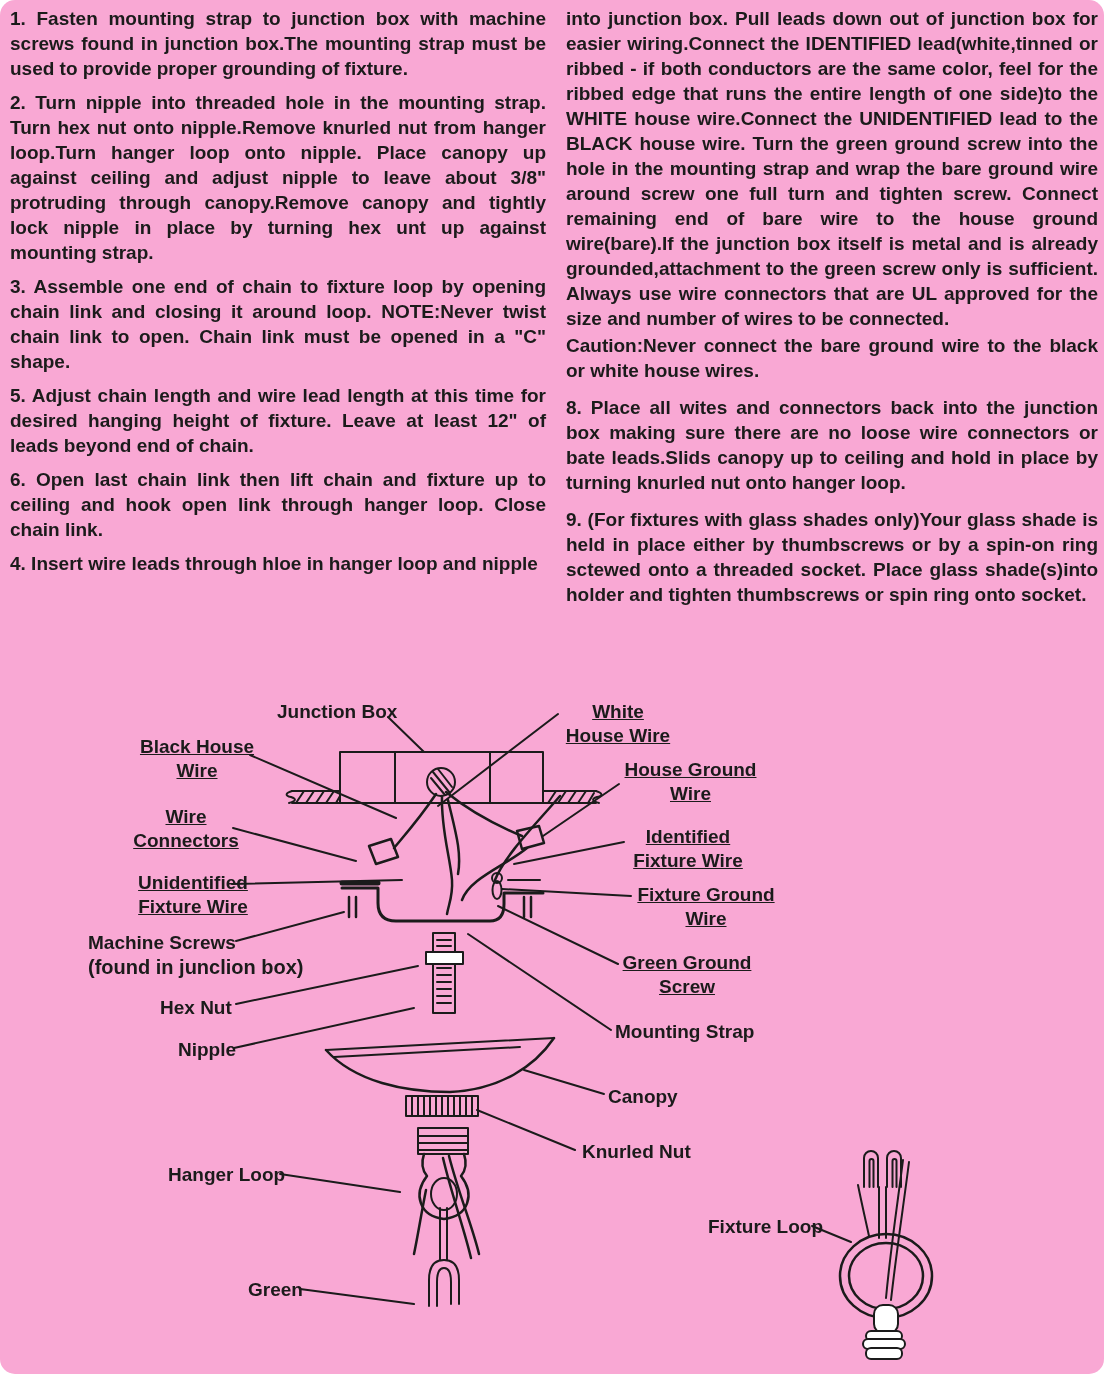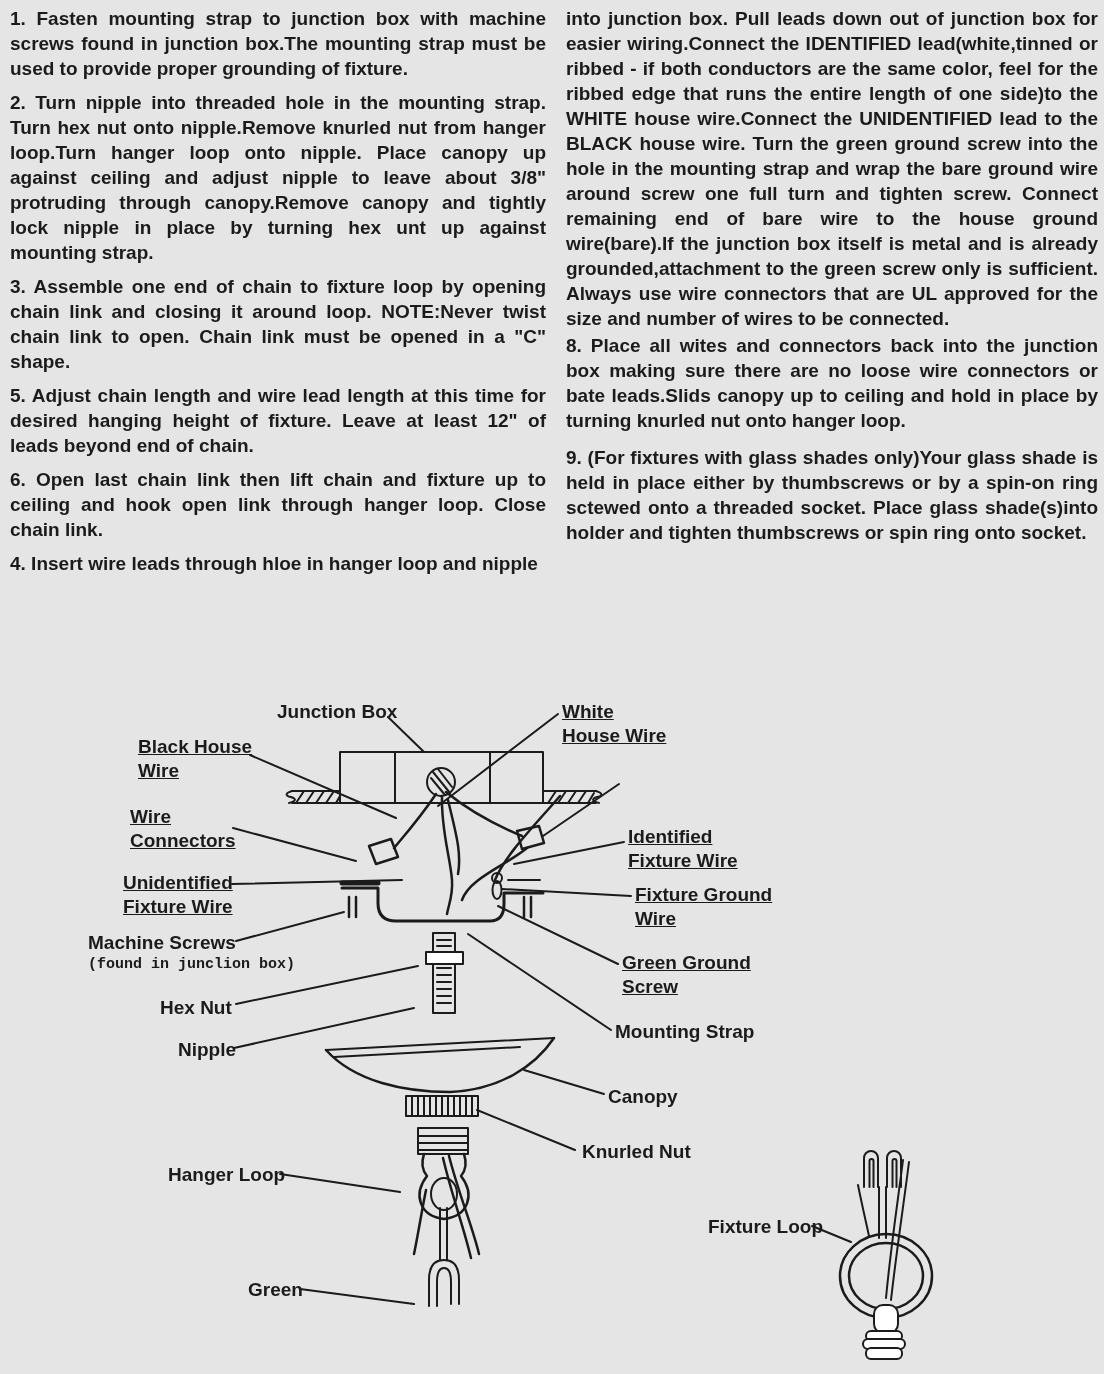--- a/index.html
+++ b/index.html
@@ -1,57 +1,58 @@
 <!DOCTYPE html>
 <html><head>
 <meta charset="utf-8">
 <style>
   html,body{margin:0;padding:0;}
   body{
     width:1104px;height:1374px;background:#ffffff;
     font-family:"Liberation Sans",sans-serif;color:#1b1b1b;
     position:relative;overflow:hidden;
   }
-  .page{position:absolute;inset:0;background:#e5e5e5;}
+  .page{position:absolute;inset:0;background:#f9a8d4;border-radius:15px;}
   .col{
     position:absolute;top:6px;font-size:19px;font-weight:700;
     line-height:25px;text-align:justify;
   }
   .col p{margin:0 0 9px 0;}
   .col p.tight{margin-bottom:2px;}
   .col p.mid{margin-bottom:12px;}
   .left-col{left:10px;width:536px;}
   .right-col{left:566px;width:532px;}
   .diagram-wrap{position:absolute;left:0;top:0;width:1104px;height:1374px;}
   svg.diagram{position:absolute;left:0;top:0;}
   .dlabel{
     position:absolute;font-size:19px;font-weight:700;line-height:24px;
-    white-space:nowrap;color:#1b1b1b;
+    white-space:nowrap;color:#1b1b1b;text-align:center;
   }
   .dlabel.wrap{white-space:normal;text-decoration:underline;}
   .dsub{
-    position:absolute;font-size:15px;font-weight:700;white-space:nowrap;color:#1b1b1b;font-family:Liberation Mono, monospace;
+    position:absolute;font-size:20px;font-weight:700;white-space:nowrap;color:#1b1b1b;
   }
 </style>
 </head>
 <body>
 
 <div class="page">
 
   <div class="col left-col">
     <p>1.  Fasten mounting strap to junction box with machine screws found in junction box.The mounting strap must be used to provide proper grounding of fixture.</p>
     <p>2.  Turn nipple into threaded hole in the mounting strap. Turn hex nut onto nipple.Remove knurled nut from hanger loop.Turn hanger loop onto  nipple. Place canopy up against ceiling and adjust nipple to leave about 3/8" protruding through canopy.Remove canopy and tightly lock nipple in place  by turning hex unt up  against mounting strap.</p>
     <p>3.  Assemble one end of chain to fixture loop by opening chain link and closing it around  loop. NOTE:Never twist chain link to open. Chain link  must  be opened in  a "C" shape.</p>
     <p>5.  Adjust chain length and wire lead length at this time for desired  hanging height  of fixture. Leave  at least  12" of leads beyond end of chain.</p>
     <p>6.  Open last chain link then lift chain and fixture up to ceiling and hook  open link through  hanger loop. Close  chain link.</p>
     <p>4. Insert wire leads through hloe in hanger loop  and nipple</p>
   </div>
 
   <div class="col right-col">
     <p class="tight">into junction box. Pull leads down out of junction box for easier wiring.Connect the IDENTIFIED lead(white,tinned or ribbed -  if both conductors are the  same color, feel for the ribbed edge  that runs the entire length of one side)to the WHITE house wire.Connect the UNIDENTIFIED lead to the BLACK house wire.  Turn the green  ground screw into  the hole  in the  mounting  strap  and  wrap  the bare ground wire around screw one full turn and tighten screw. Connect remaining end of bare  wire to the house ground wire(bare).If the junction box itself is metal and is already grounded,attachment to the green screw only is sufficient. Always  use wire connectors  that are UL approved for the size and number of wires to be connected.</p>
+    <p class="mid">Caution:Never connect the bare ground wire to the black or white house wires.</p>
     <p class="mid">8.  Place all wites and connectors back into the junction box making  sure there are  no loose wire connectors or bate leads.Slids canopy up to ceiling and hold in place by turning knurled nut onto hanger loop.</p>
     <p class="tight">9. (For fixtures with glass shades only)Your glass shade is held in place either by thumbscrews or by a spin-on ring sctewed onto a threaded socket. Place glass shade(s)into holder and tighten thumbscrews or spin ring onto socket.</p>
   </div>
 
   <div class="diagram-wrap">
 
     <svg class="diagram" width="1104" height="1374" viewBox="0 0 1104 1374" fill="none" stroke="#1b1b1b" stroke-width="2" stroke-linecap="round" stroke-linejoin="round">
 
       <g>
         <line x1="388" y1="717" x2="424" y2="752"></line>
@@ -158,20 +159,21 @@
           <rect x="866" y="1331" width="36" height="10" rx="5" fill="#ffffff"></rect>
           <rect x="863" y="1339" width="42" height="10" rx="5" fill="#ffffff"></rect>
           <rect x="866" y="1348" width="36" height="11" rx="5" fill="#ffffff"></rect>
         </g>
       </g>
     </svg>
 
     <div class="dlabel" style="left:277px;top:700px">Junction Box</div>
     <div class="dlabel wrap" style="left:562px;top:700px;width:112px">White House Wire</div>
     <div class="dlabel wrap" style="left:138px;top:735px;width:118px">Black House Wire</div>
+    <div class="dlabel wrap" style="left:623px;top:758px;width:135px">House Ground Wire</div>
     <div class="dlabel wrap" style="left:130px;top:805px;width:112px">Wire Connectors</div>
     <div class="dlabel wrap" style="left:628px;top:825px;width:120px">Identified Fixture Wire</div>
     <div class="dlabel wrap" style="left:123px;top:871px;width:140px">Unidentified Fixture Wire</div>
     <div class="dlabel wrap" style="left:635px;top:883px;width:142px">Fixture Ground Wire</div>
     <div class="dlabel" style="left:88px;top:931px">Machine Screws</div>
     <div class="dsub" style="left:88px;top:956px">(found in junclion box)</div>
     <div class="dlabel wrap" style="left:622px;top:951px;width:130px">Green Ground Screw</div>
     <div class="dlabel" style="left:160px;top:996px">Hex Nut</div>
     <div class="dlabel" style="left:615px;top:1020px">Mounting Strap</div>
     <div class="dlabel" style="left:178px;top:1038px">Nipple</div>

